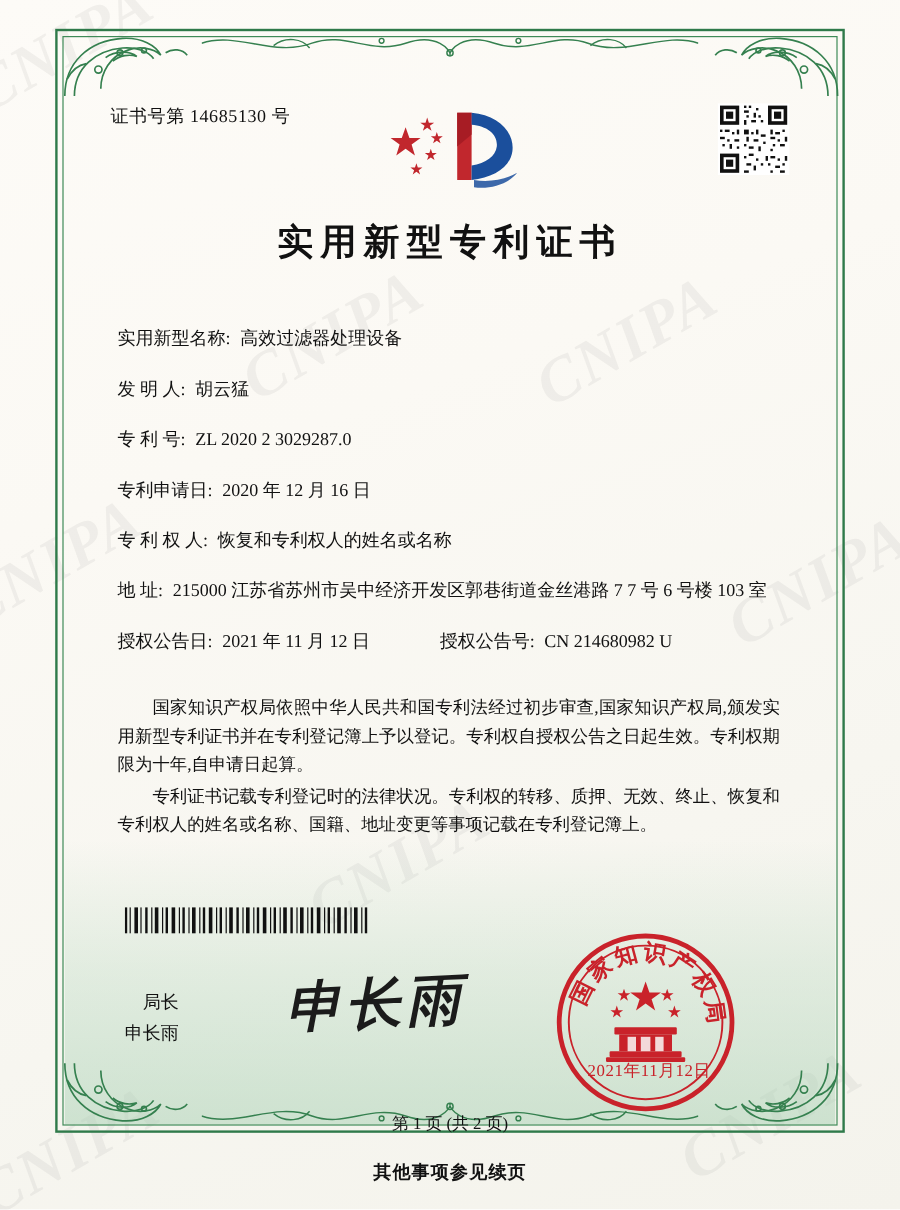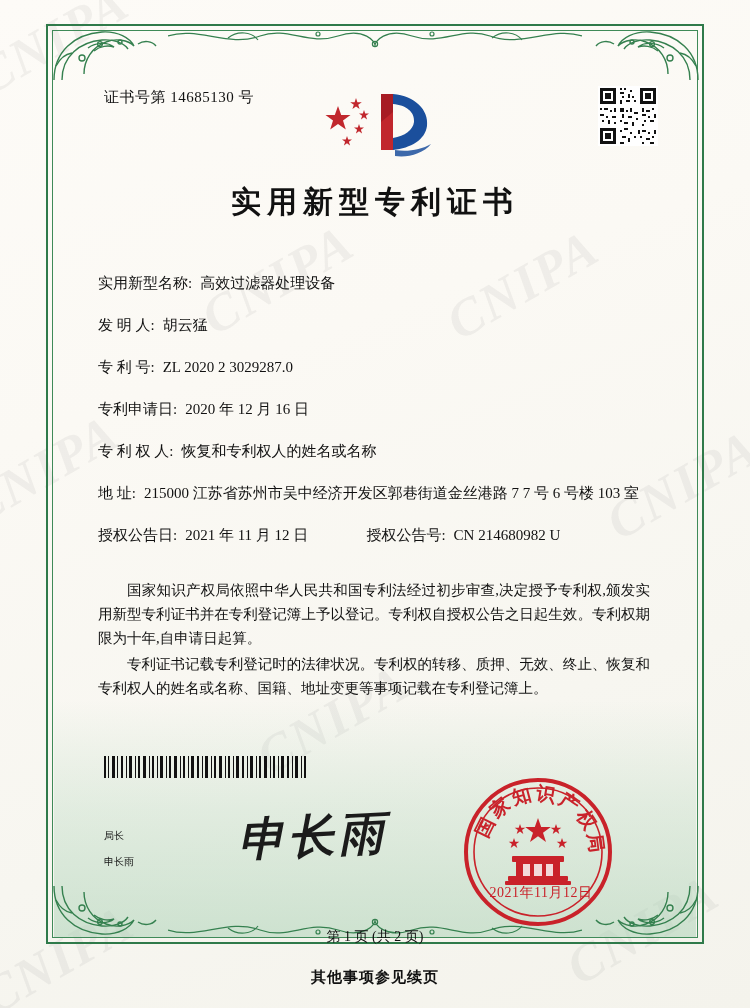--- a/index.html
+++ b/index.html
@@ -87,21 +87,21 @@
   #green-haze {
     position: absolute;
     left: 54px; top: 700px; width: 642px; height: 237px;
     background: linear-gradient(to bottom, rgba(196,222,201,0) 0%, rgba(186,218,194,0.35) 45%, rgba(172,210,182,0.55) 100%);
     pointer-events: none;
   }
 
   
   #cert-no {
     position: absolute;
-    left: 104px; top: 88px;
+    left: 92px; top: 88px;
     font-family: "Liberation Serif", "DejaVu Serif", serif;
     font-size: 15px;
     color: #111;
     letter-spacing: 0.5px;
   }
 
   #qr {
     position: absolute;
     right: 92px; top: 86px;
     width: 60px; height: 60px;
@@ -177,23 +177,24 @@
     position: absolute;
     left: 104px; top: 756px;
     width: 205px; height: 22px;
   }
 
   
   #sig-labels {
     position: absolute;
     left: 104px; top: 823px;
     font-family: "Liberation Serif", "DejaVu Serif", serif;
-    font-size: 10px;
+    font-size: 15px;
     line-height: 26px;
     color: #111;
+    text-align: right;
   }
   #sig-script {
     position: absolute;
     left: 238px; top: 806px;
     font-family: "Liberation Serif", "DejaVu Serif", serif;
     font-size: 46px;
     font-weight: 700;
     font-style: italic;
     color: #1b1b1b;
     letter-spacing: 4px;
@@ -450,21 +451,21 @@
     </div>
     <div class="row row-split">
       <span class="half">授权公告日:</span>
       <span class="half" style="margin-left:8px">2021 年 11 月 12 日</span>
       <span class="half half2">授权公告号:</span>
       <span class="half" style="margin-left:8px">CN 214680982 U</span>
     </div>
   </div>
 
   <div id="paragraphs">
-    <p>国家知识产权局依照中华人民共和国专利法经过初步审查,决定授予专利权,颁发实用新型专利证书并在专利登记簿上予以登记。专利权自授权公告之日起生效。专利权期限为十年,自申请日起算。</p>
+    <p>国家知识产权局依照中华人民共和国专利法经过初步审查,国家知识产权局,颁发实用新型专利证书并在专利登记簿上予以登记。专利权自授权公告之日起生效。专利权期限为十年,自申请日起算。</p>
     <p>专利证书记载专利登记时的法律状况。专利权的转移、质押、无效、终止、恢复和专利权人的姓名或名称、国籍、地址变更等事项记载在专利登记簿上。</p>
   </div>
 
   <div id="barcode">
     <svg width="205" height="22" viewBox="0 0 205 22">
       <g fill="#111">
         <rect x="0" y="0" width="2" height="22"></rect>
           <rect x="4" y="0" width="1" height="22"></rect>
         <rect x="8" y="0" width="3" height="22"></rect>
           <rect x="13" y="0" width="1" height="22"></rect>

